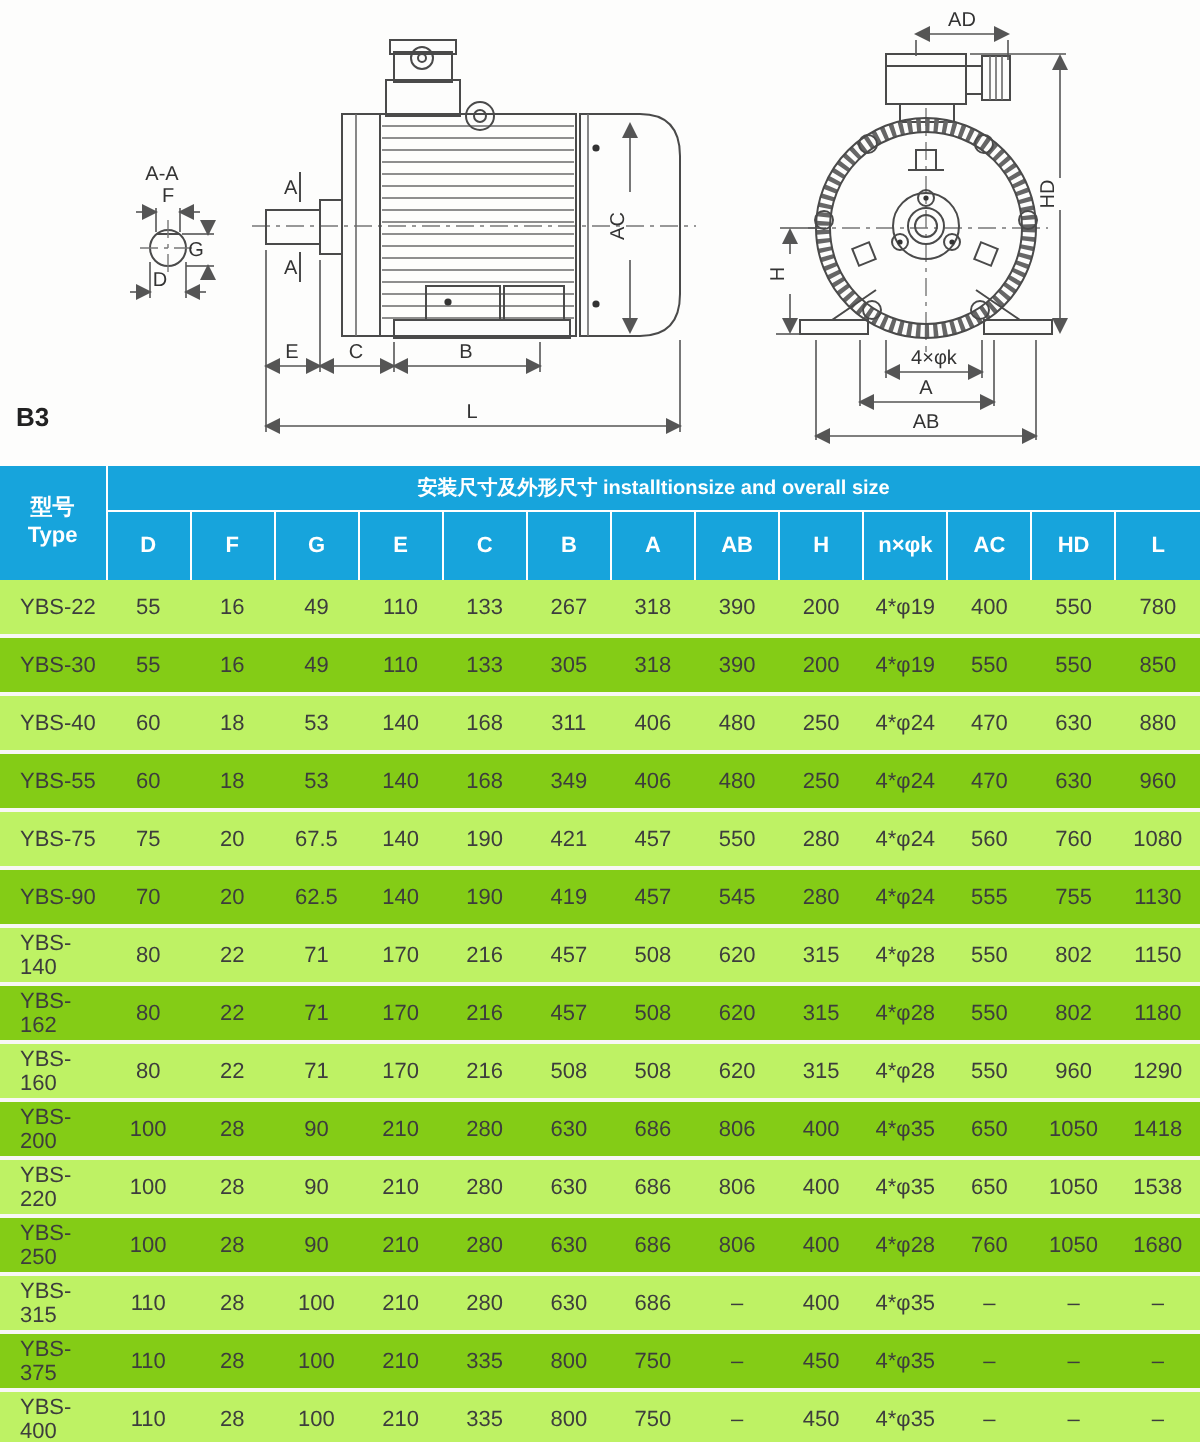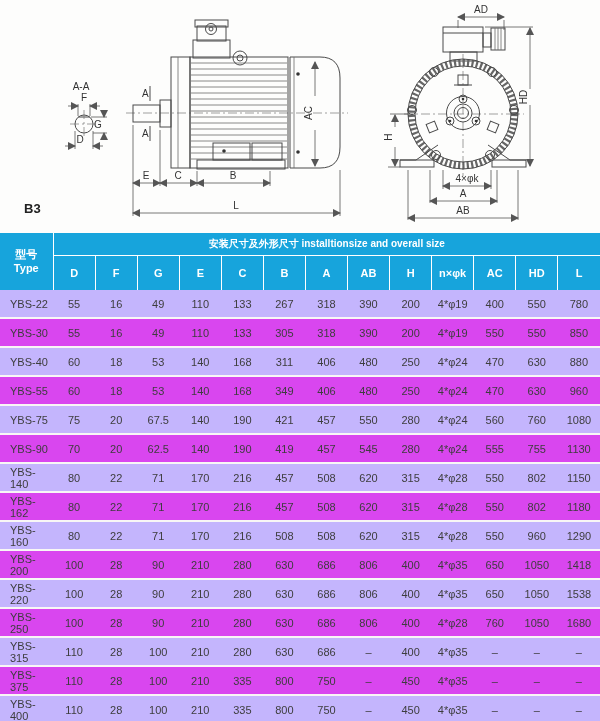--- a/index.html
+++ b/index.html
@@ -1,30 +1,30 @@
 <!DOCTYPE html>
 <html><head>
 <meta charset="utf-8">
 <style>
   html,body{margin:0;padding:0;}
   body{font-family:"Liberation Sans", sans-serif;}
   .screen{width:600px;height:721px;background:#fcfcfa;position:relative;overflow:hidden;}
   .drawing-area{position:relative;width:600px;height:233px;background:#fdfdfc;}
   .drawing-area svg{position:absolute;left:0;top:0;}
-  .b3{position:absolute;left:24px;top:201px;font-size:13px;font-weight:bold;color:#222;}
+  .b3{position:absolute;left:8px;top:201px;font-size:13px;font-weight:bold;color:#222;}
   table.dims{width:600px;border-collapse:collapse;table-layout:fixed;}
   thead th{background:#17a4dc;color:#ffffff;font-weight:bold;}
   th.title-cell{font-size:10px;height:20px;border-left:1px solid #fff;border-bottom:1px solid #fff;}
   th.type-cell-h{font-size:11px;line-height:1.25;border-right:1px solid #fff;margin-top:12px;}
   tr.col-row th{font-size:11px;height:32px;border-left:1px solid #fff;}
   tr.col-row th:first-child{border-left:none;}
   tbody td{font-size:11px;color:#3d3d3d;text-align:center;height:25px;border-bottom:2px solid #f8f7f5;}
   tbody td.type-cell{text-align:left;padding-left:10px;}
-  tbody tr.alt{background:#c4b5fd;}
-  tbody tr.base{background:#d946ef;}
+  tbody tr.alt{background:#bef264;}
+  tbody tr.base{background:#84cc16;}
   svg text{fill:#333;font-size:10px;font-family:"Liberation Sans",sans-serif;}
   svg .lines{stroke:#4a4a4a;fill:none;stroke-width:1;}
   svg .thin{stroke:#6a6a6a;stroke-width:0.8;}
   svg .dim{stroke:#555;stroke-width:0.8;fill:none;}
   svg .cl{stroke:#777;stroke-width:0.7;stroke-dasharray:9 3 2 3;fill:none;}
   svg .fins{stroke:#666;stroke-width:7;fill:none;stroke-dasharray:2.2 2.2;}
   svg .dot{fill:#333;stroke:none;}
 </style>
 </head>
 <body>

